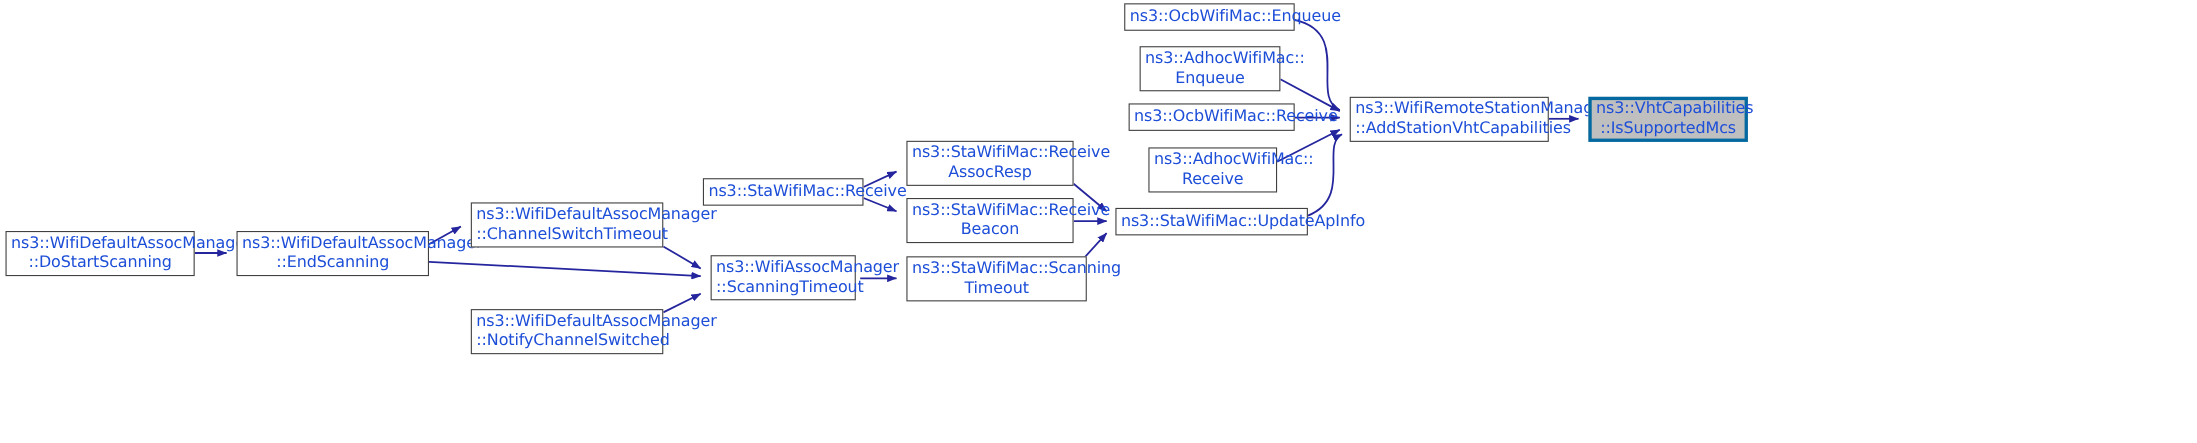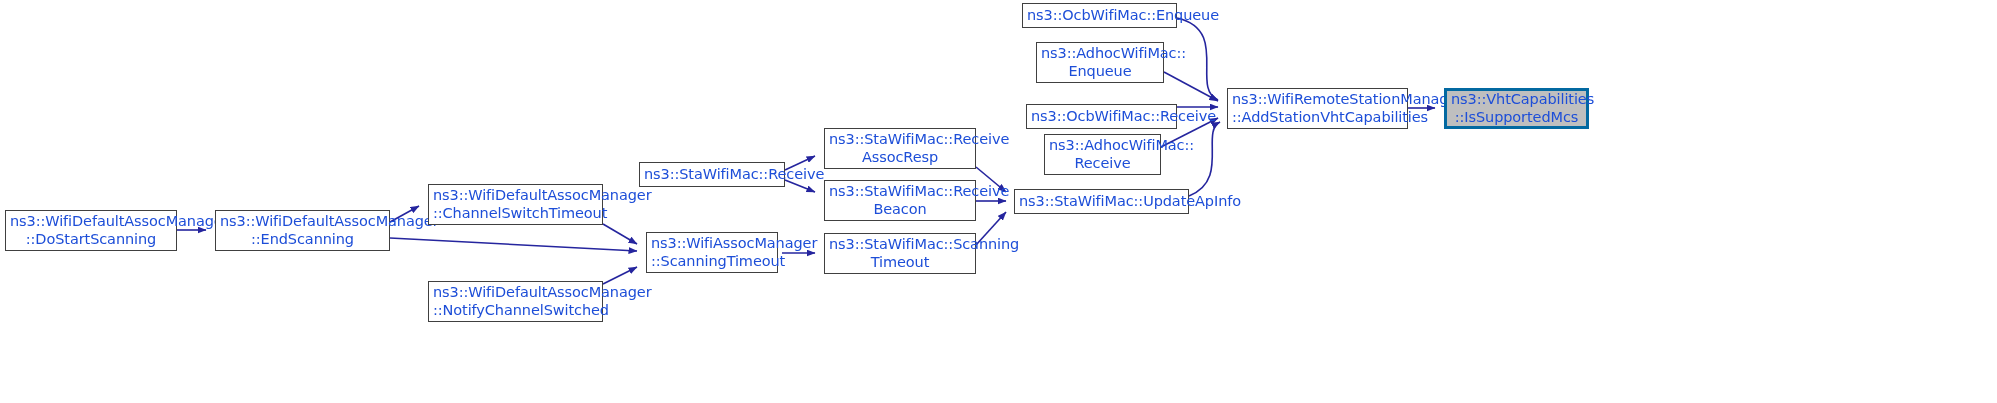--- a/index.html
+++ b/index.html
@@ -90,26 +90,26 @@
 ::ChannelSwitchTimeout</span></div>
       <div class="node" style="left: 428px; top: 281px; width: 175px; height: 41px;"><span class="node-label">ns3::WifiDefaultAssocManager
 ::NotifyChannelSwitched</span></div>
       <div class="node" style="left: 639px; top: 162px; width: 146px; height: 25px;"><span class="node-label">ns3::StaWifiMac::Receive</span></div>
       <div class="node" style="left: 646px; top: 232px; width: 132px; height: 41px;"><span class="node-label">ns3::WifiAssocManager
 ::ScanningTimeout</span></div>
       <div class="node" style="left: 824px; top: 128px; width: 152px; height: 41px;"><span class="node-label">ns3::StaWifiMac::Receive
 AssocResp</span></div>
       <div class="node" style="left: 824px; top: 180px; width: 152px; height: 41px;"><span class="node-label">ns3::StaWifiMac::Receive
 Beacon</span></div>
-      <div class="node" style="left: 824px; top: 233px; width: 152px; height: 41px;"><span class="node-label">ns3::StaWifiMac::Scanning
+      <div class="node" style="left: 824px; top: 233px; width: 164px; height: 41px;"><span class="node-label">ns3::StaWifiMac::Scanning
 Timeout</span></div>
       <div class="node" style="left: 1022px; top: 3px; width: 155px; height: 25px;"><span class="node-label">ns3::OcbWifiMac::Enqueue</span></div>
       <div class="node" style="left: 1036px; top: 42px; width: 128px; height: 41px;"><span class="node-label">ns3::AdhocWifiMac::
 Enqueue</span></div>
-      <div class="node" style="left: 1026px; top: 104px; width: 151px; height: 25px;"><span class="node-label">ns3::OcbWifiMac::Receive</span></div>
+      <div class="node" style="left: 1026px; top: 94px; width: 151px; height: 25px;"><span class="node-label">ns3::OcbWifiMac::Receive</span></div>
       <div class="node" style="left: 1044px; top: 134px; width: 117px; height: 41px;"><span class="node-label">ns3::AdhocWifiMac::
 Receive</span></div>
       <div class="node" style="left: 1014px; top: 189px; width: 175px; height: 25px; text-align: right;"><span class="node-label">ns3::StaWifiMac::UpdateApInfo</span></div>
       <div class="node" style="left: 1227px; top: 88px; width: 181px; height: 41px;"><span class="node-label">ns3::WifiRemoteStationManager
 ::AddStationVhtCapabilities</span></div>
       <div class="node highlight" style="left: 1444px; top: 88px; width: 145px; height: 41px;"><span class="node-label">ns3::VhtCapabilities
 ::IsSupportedMcs</span></div>
     </div>
 </div>
 

